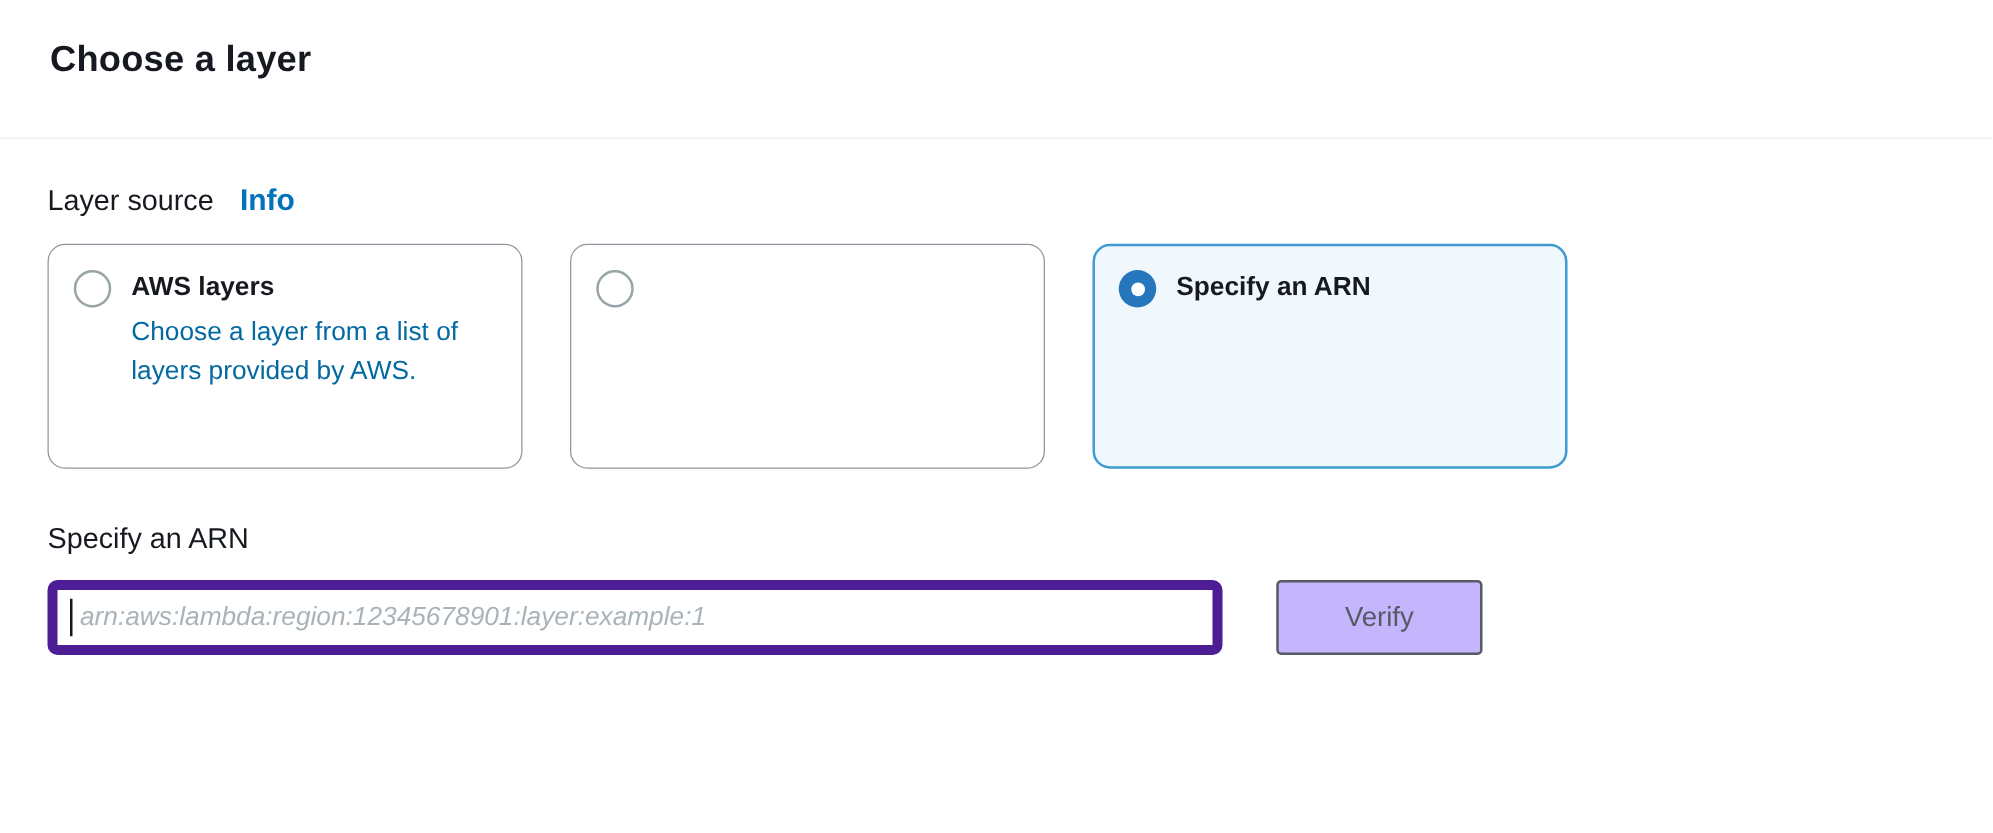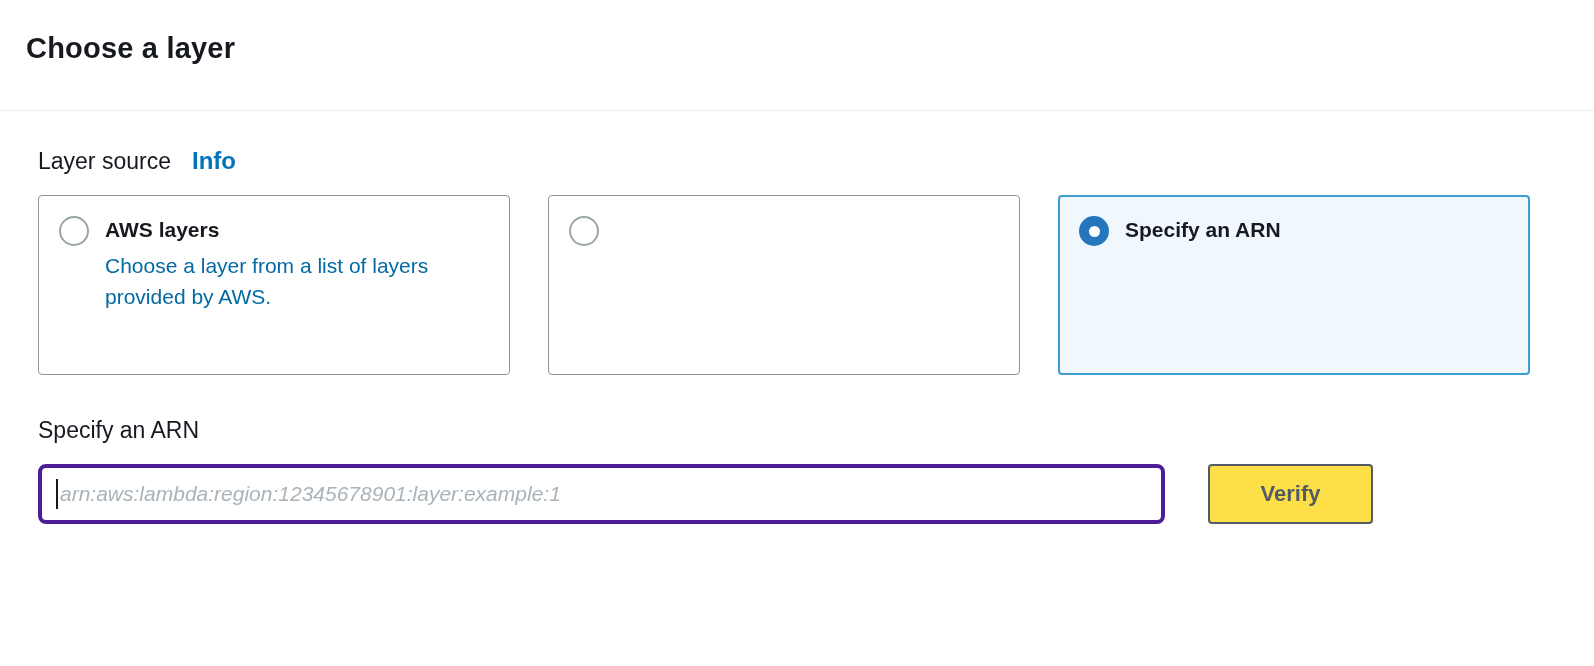--- a/index.html
+++ b/index.html
@@ -5,21 +5,21 @@
   * { margin: 0; padding: 0; box-sizing: border-box; }
   html, body {
     width: 1594px; height: 666px;
     background: #ffffff;
     font-family: "Liberation Sans", "DejaVu Sans", sans-serif;
     color: #16191f;
     overflow: hidden;
   }
   .panel-header {
     height: 111px;
-    padding: 32px 38px 0 26px;
+    padding: 32px 38px 0 40px;
     border-bottom: 1px solid #eaeded;
     background: #ffffff;
   }
   .panel-header h1 {
     font-size: 29px;
     font-weight: 700;
     color: #16191f;
     letter-spacing: 0.2px;
   }
   .content { padding: 36px 38px 12px 38px; }
@@ -37,23 +37,23 @@
     max-width: 1492px;
   }
   .field-desc a { color: #0073bb; text-decoration: none; cursor: pointer; }
 
   .cards-row {
     margin-top: 20px;
     display: flex; gap: 38px;
     width: 1492px;
   }
   .option-card {
-    width: 472px; height: 180px;
+    width: 380px; height: 180px;
     border: 1px solid #8d969e;
-    border-radius: 4px;
+    border-radius: 14px;
     background: #ffffff;
     padding: 19px 20px;
     display: flex; align-items: flex-start; gap: 16px;
     cursor: pointer;
   }
   .option-card.selected {
     border: 2px solid #3f9cd3;
     background: #f1f8fd;
     padding: 18px 19px;
   }
@@ -96,22 +96,22 @@
   .arn-desc {
     margin-top: 9px;
     font-size: 21px; color: #687078;
   }
   .input-row {
     margin-top: 20px;
     display: flex; align-items: center; gap: 43px;
   }
   .arn-input-wrap { position: relative; }
   .arn-input {
-    width: 1127px; height: 60px;
-    border: 4px solid #4c1d95;
+    width: 940px; height: 60px;
+    border: 8px solid #4c1d95;
     border-radius: 8px;
     padding: 0 18px;
     font-family: "Liberation Sans", "DejaVu Sans", sans-serif;
     font-size: 21px;
     color: #16191f;
     outline: none;
     background: #ffffff;
   }
   .arn-input::placeholder {
     font-style: italic;
@@ -119,25 +119,25 @@
     opacity: 1;
   }
   .caret {
     position: absolute;
     left: 18px; top: 15px;
     width: 2px; height: 30px;
     background: #16191f;
   }
   .verify-btn {
     width: 165px; height: 60px;
-    background: #fde047;
+    background: #c4b5fd;
     border: 2px solid #545b64;
     border-radius: 4px;
     font-family: "Liberation Sans", "DejaVu Sans", sans-serif;
-    font-size: 22px; font-weight: 700;
+    font-size: 22px; font-weight: 400;
     color: #545b64;
     cursor: pointer;
   }
 </style>
 </head>
 <body>
 
 <div class="panel-header">
   <h1>Choose a layer</h1>
 </div>

